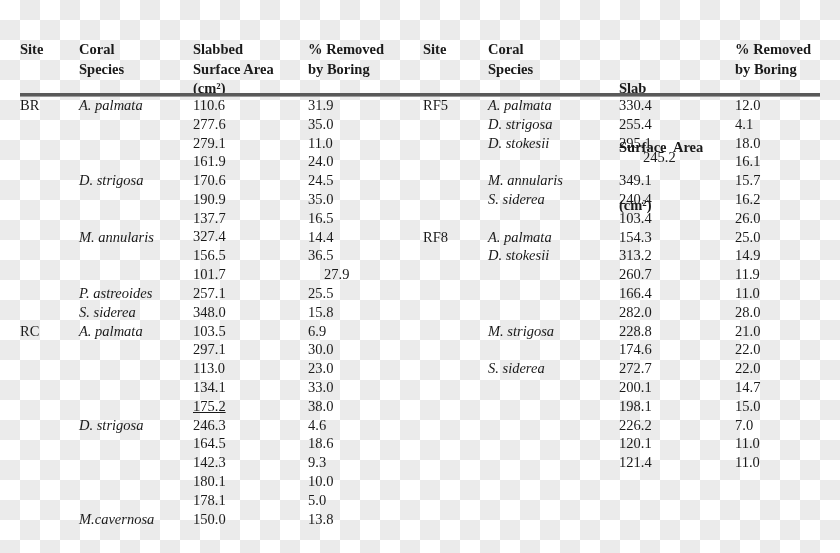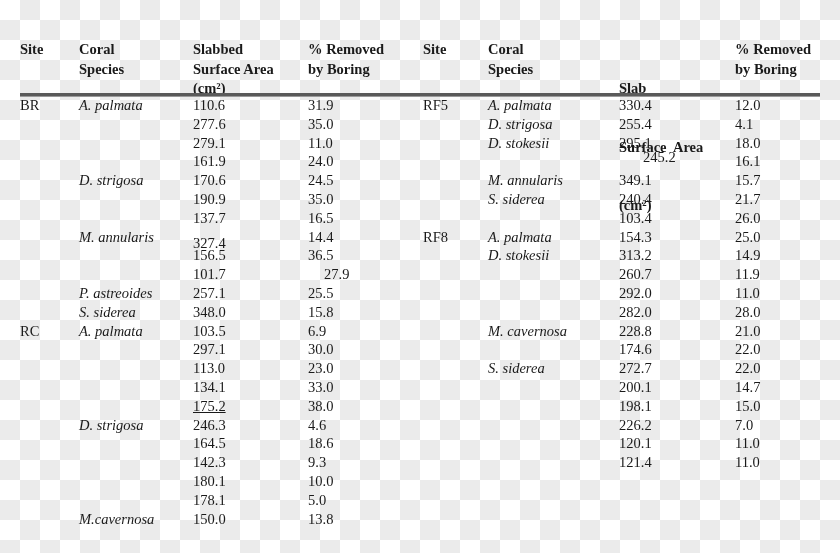--- a/index.html
+++ b/index.html
@@ -84,21 +84,21 @@
       <div class="cell " style="left: 20px; top: 190px;"></div>
       <div class="cell it" style="left: 79px; top: 190px;"></div>
       <div class="cell " style="left: 193px; top: 190px;">190.9</div>
       <div class="cell " style="left: 308px; top: 190px;">35.0</div>
       <div class="cell " style="left: 20px; top: 208.8px;"></div>
       <div class="cell it" style="left: 79px; top: 208.8px;"></div>
       <div class="cell " style="left: 193px; top: 208.8px;">137.7</div>
       <div class="cell " style="left: 308px; top: 208.8px;">16.5</div>
       <div class="cell " style="left: 20px; top: 227.6px;"></div>
       <div class="cell it" style="left: 79px; top: 227.6px;">M. annularis</div>
-      <div class="cell " style="left: 193px; top: 234px;">327.4</div>
+      <div class="cell " style="left: 193px; top: 227px;">327.4</div>
       <div class="cell " style="left: 308px; top: 227.6px;">14.4</div>
       <div class="cell " style="left: 20px; top: 246.4px;"></div>
       <div class="cell it" style="left: 79px; top: 246.4px;"></div>
       <div class="cell " style="left: 193px; top: 246.4px;">156.5</div>
       <div class="cell " style="left: 308px; top: 246.4px;">36.5</div>
       <div class="cell " style="left: 20px; top: 265.2px;"></div>
       <div class="cell it" style="left: 79px; top: 265.2px;"></div>
       <div class="cell " style="left: 193px; top: 265.2px;">101.7</div>
       <div class="cell " style="left: 308px; top: 265.2px; margin-left: 16px;">27.9</div>
       <div class="cell " style="left: 20px; top: 284px;"></div>
@@ -171,47 +171,47 @@
       <div class="cell it" style="left: 488px; top: 152.4px;"></div>
       <div class="cell " style="left: 619px; top: 148px; margin-left: 24px;">245.2</div>
       <div class="cell " style="left: 735px; top: 152.4px;">16.1</div>
       <div class="cell " style="left: 423px; top: 171.2px;"></div>
       <div class="cell it" style="left: 488px; top: 171.2px;">M. annularis</div>
       <div class="cell " style="left: 619px; top: 171.2px;">349.1</div>
       <div class="cell " style="left: 735px; top: 171.2px;">15.7</div>
       <div class="cell " style="left: 423px; top: 190px;"></div>
       <div class="cell it" style="left: 488px; top: 190px;">S. siderea</div>
       <div class="cell " style="left: 619px; top: 190px;">240.4</div>
-      <div class="cell " style="left: 735px; top: 190px;">21.7</div>
+      <div class="cell " style="left: 735px; top: 190px;">16.2</div>
       <div class="cell " style="left: 423px; top: 208.8px;"></div>
       <div class="cell it" style="left: 488px; top: 208.8px;"></div>
       <div class="cell " style="left: 619px; top: 208.8px;">103.4</div>
       <div class="cell " style="left: 735px; top: 208.8px;">26.0</div>
       <div class="cell " style="left: 423px; top: 227.6px;">RF8</div>
       <div class="cell it" style="left: 488px; top: 227.6px;">A. palmata</div>
       <div class="cell " style="left: 619px; top: 227.6px;">154.3</div>
       <div class="cell " style="left: 735px; top: 227.6px;">25.0</div>
       <div class="cell " style="left: 423px; top: 246.4px;"></div>
       <div class="cell it" style="left: 488px; top: 246.4px;">D. stokesii</div>
       <div class="cell " style="left: 619px; top: 246.4px;">313.2</div>
       <div class="cell " style="left: 735px; top: 246.4px;">14.9</div>
       <div class="cell " style="left: 423px; top: 265.2px;"></div>
       <div class="cell it" style="left: 488px; top: 265.2px;"></div>
       <div class="cell " style="left: 619px; top: 265.2px;">260.7</div>
       <div class="cell " style="left: 735px; top: 265.2px;">11.9</div>
       <div class="cell " style="left: 423px; top: 284px;"></div>
       <div class="cell it" style="left: 488px; top: 284px;"></div>
-      <div class="cell " style="left: 619px; top: 284px;">292.0</div>
+      <div class="cell " style="left: 619px; top: 284px;">166.4</div>
       <div class="cell " style="left: 735px; top: 284px;">11.0</div>
       <div class="cell " style="left: 423px; top: 302.8px;"></div>
       <div class="cell it" style="left: 488px; top: 302.8px;"></div>
       <div class="cell " style="left: 619px; top: 302.8px;">282.0</div>
       <div class="cell " style="left: 735px; top: 302.8px;">28.0</div>
       <div class="cell " style="left: 423px; top: 321.6px;"></div>
-      <div class="cell it" style="left: 488px; top: 321.6px;">M. cavernosa</div>
+      <div class="cell it" style="left: 488px; top: 321.6px;">M. strigosa</div>
       <div class="cell " style="left: 619px; top: 321.6px;">228.8</div>
       <div class="cell " style="left: 735px; top: 321.6px;">21.0</div>
       <div class="cell " style="left: 423px; top: 340.4px;"></div>
       <div class="cell it" style="left: 488px; top: 340.4px;"></div>
       <div class="cell " style="left: 619px; top: 340.4px;">174.6</div>
       <div class="cell " style="left: 735px; top: 340.4px;">22.0</div>
       <div class="cell " style="left: 423px; top: 359.2px;"></div>
       <div class="cell it" style="left: 488px; top: 359.2px;">S. siderea</div>
       <div class="cell " style="left: 619px; top: 359.2px;">272.7</div>
       <div class="cell " style="left: 735px; top: 359.2px;">22.0</div>

